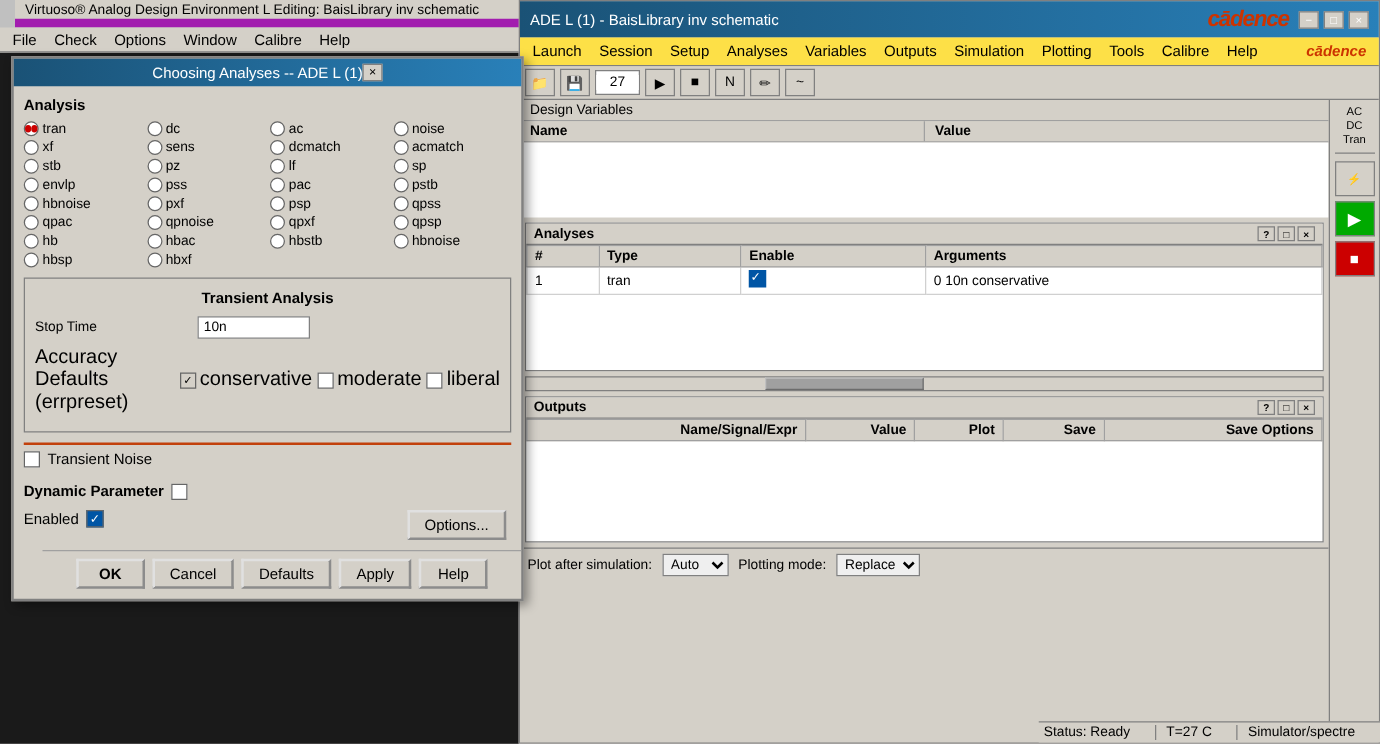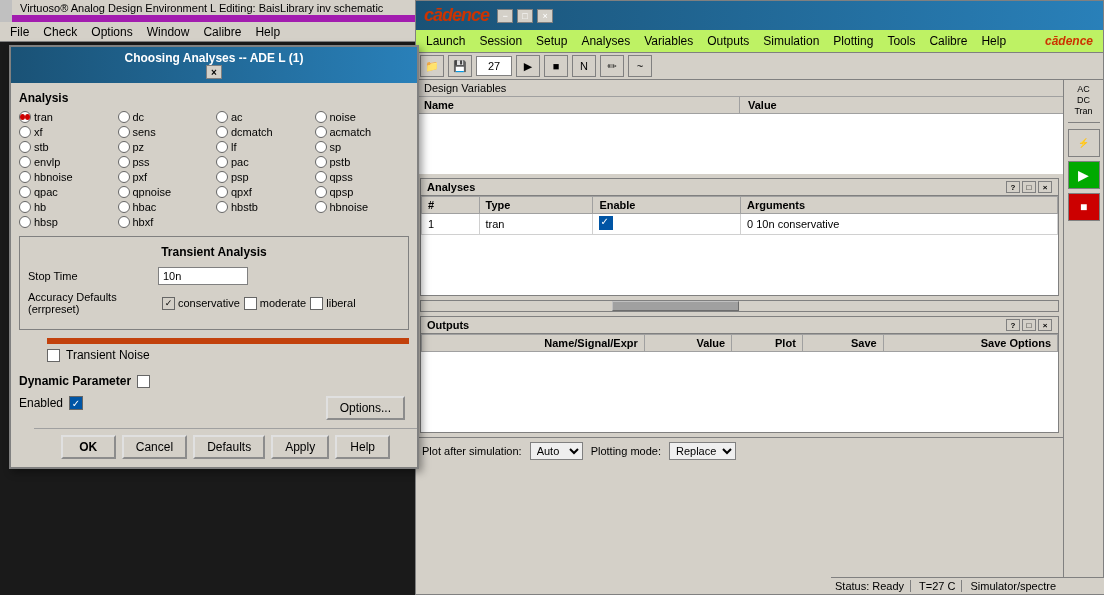--- a/index.html
+++ b/index.html
@@ -45,21 +45,21 @@
       background: #d4d0c8;
       border: 1px solid #808080;
       font-size: 9px;
       display: flex;
       align-items: center;
       justify-content: center;
       cursor: pointer;
     }
 
     .ade-menubar {
-      background: #bef264;
+      background: #fde047;
       border-bottom: 1px solid #808080;
       display: flex;
       gap: 2px;
       padding: 2px 4px;
     }
 
     .ade-menubar span {
       padding: 2px 6px;
       cursor: pointer;
     }
@@ -180,21 +180,21 @@
       border-top: 1px solid #808080;
       display: flex;
       align-items: center;
       gap: 8px;
       padding: 2px 4px;
       font-size: 11px;
     }
 
     .status-segment {
       border-right: 1px solid #808080;
-      padding-right: 6px;
+      padding-right: 20px;
     }
 
     .ade-sidebar {
       width: 40px;
       background: #d4d0c8;
       border-left: 1px solid #808080;
       display: flex;
       flex-direction: column;
       align-items: center;
       padding: 4px 2px;
@@ -226,22 +226,21 @@
     }
 
     .dialog-titlebar {
       background: linear-gradient(to right, #1a5276, #2980b9);
       color: white;
       padding: 4px 8px;
       display: flex;
       justify-content: center;
       align-items: center;
       font-size: 12px;
-      font-weight: bold;
-      flex-direction: column;
+      font-weight: normal;
     }
 
     .dialog-close-btn {
       width: 16px;
       height: 14px;
       background: #d4d0c8;
       border: 1px solid #808080;
       color: black;
       font-size: 10px;
       display: flex;
@@ -329,21 +328,21 @@
       padding: 2px 4px;
       font-size: 11px;
       width: 90px;
     }
 
     .accuracy-row {
       display: flex;
       align-items: center;
       gap: 4px;
       margin-bottom: 6px;
-      font-size: 11px;
+      font-size: 16px;
     }
 
     .accuracy-label {
       width: 130px;
     }
 
     .checkbox-item {
       display: flex;
       align-items: center;
       gap: 3px;
@@ -368,22 +367,21 @@
       content: '✓';
       font-size: 9px;
     }
 
     .transient-noise-row {
       display: flex;
       align-items: flex-end;
       gap: 6px;
       margin-bottom: 8px;
       padding: 4px 0;
-      border-top: 6px solid #c2410c;
-      margin-left: 28px;
+      border-top: 2px solid #c2410c;
     }
 
     .dynamic-param-row {
       display: flex;
       align-items: center;
       gap: 6px;
       margin-bottom: 8px;
     }
 
     .enabled-row {
@@ -551,20 +549,21 @@
   <span>Check</span>
   <span>Options</span>
   <span>Window</span>
   <span>Calibre</span>
   <span>Help</span>
 </div>
 
 <div class="ade-window">
 
   <div class="ade-titlebar">
+    <span>ADE L (1) - BaisLibrary inv schematic</span>
     <div style="display:flex;align-items:center;gap:8px;">
       <span class="cadence-logo">cādence</span>
       <div class="ade-titlebar-buttons">
         <div class="ade-titlebar-btn">−</div>
         <div class="ade-titlebar-btn">□</div>
         <div class="ade-titlebar-btn">×</div>
       </div>
     </div>
   </div>
 

